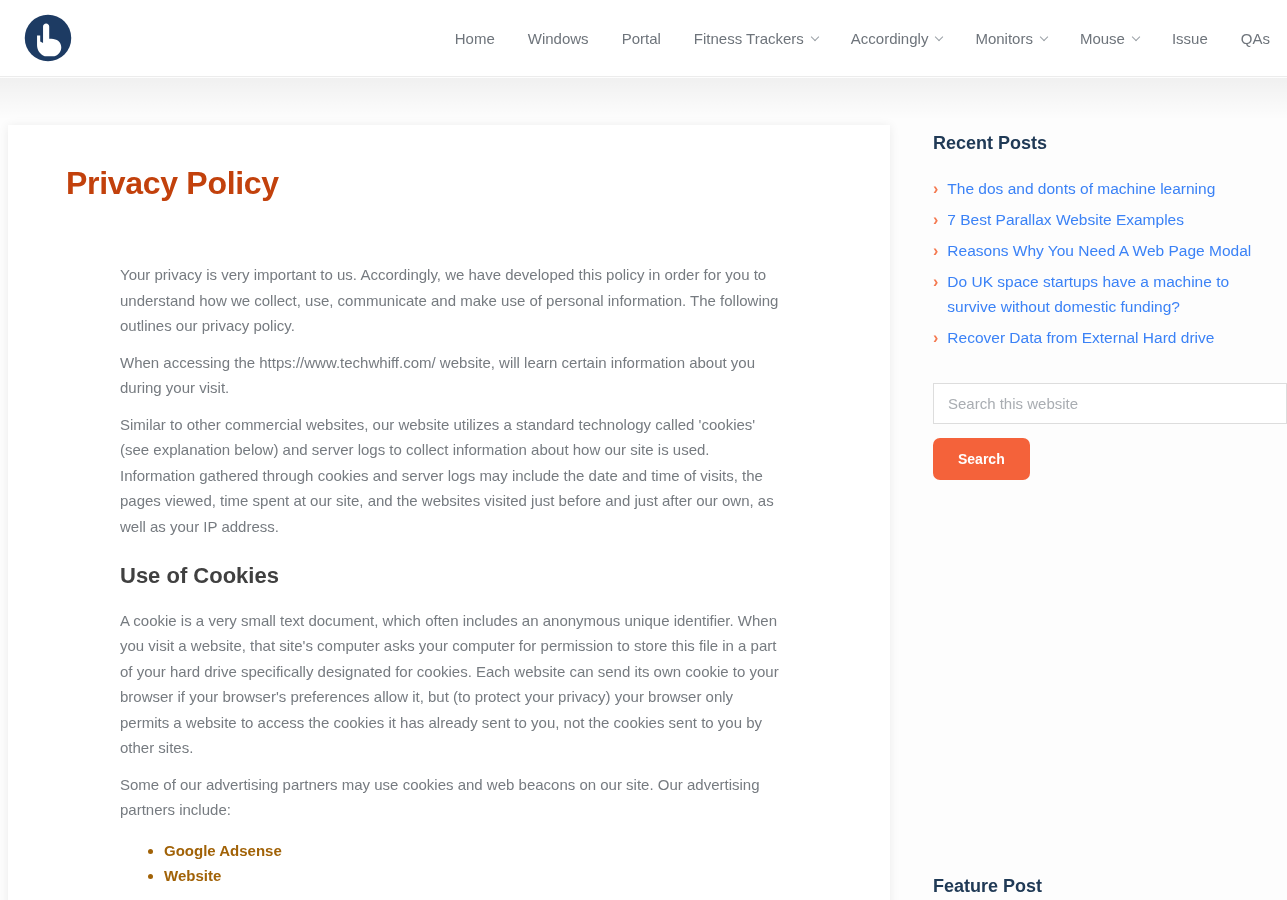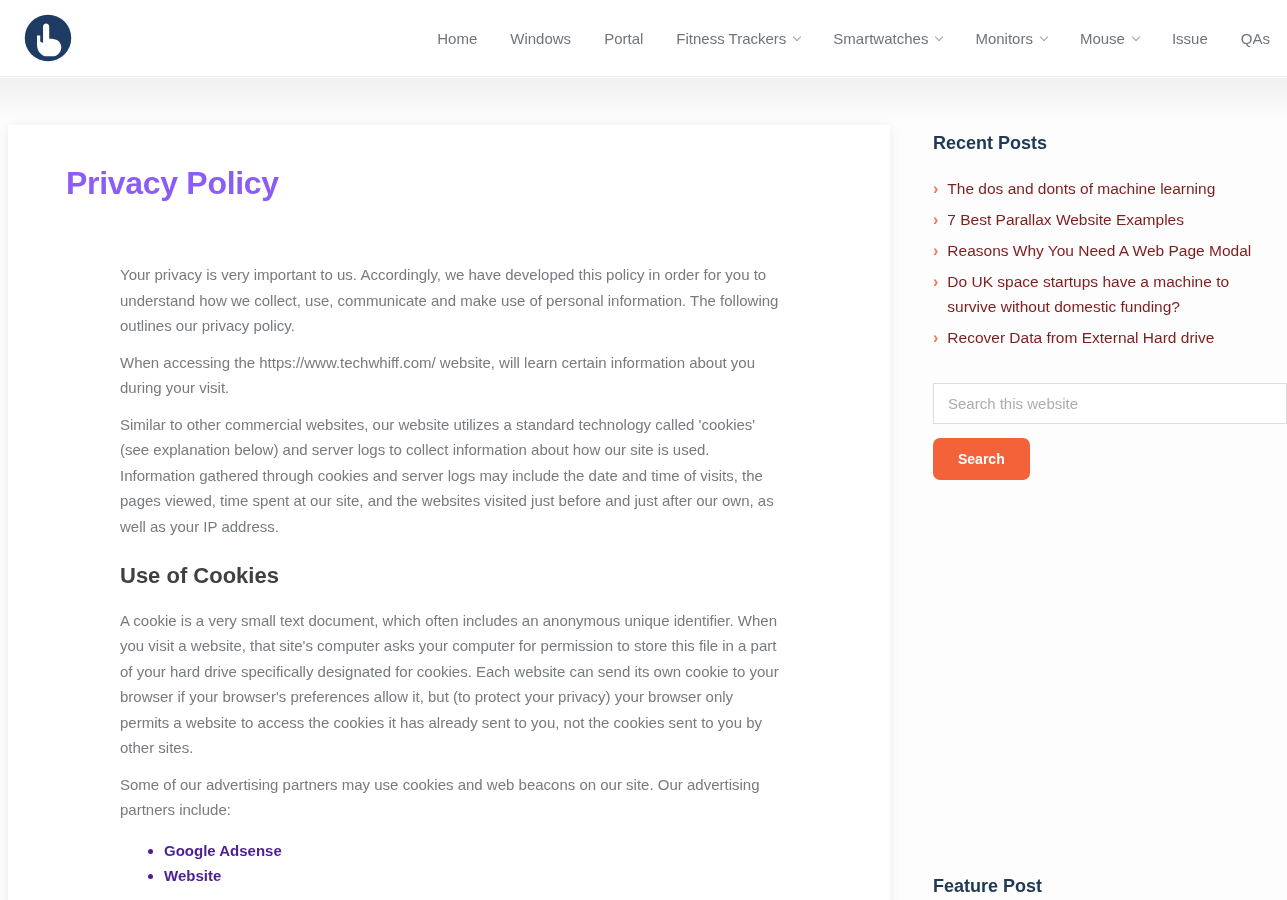--- a/index.html
+++ b/index.html
@@ -39,48 +39,48 @@
     transform:rotate(45deg); margin-left:8px; margin-top:-4px;
   }
 
   
   .content-card {
     position:absolute; left:8px; top:125px; width:882px; height:800px;
     background:#ffffff; box-shadow:0 1px 10px rgba(0,0,0,0.08);
   }
   .page-title {
     margin:40px 0 0 58px; font-size:32px; font-weight:600;
-    color:#8b5cf6; letter-spacing:-0.3px;
+    color:#c2410c; letter-spacing:-0.3px;
   }
   .article-body {
     margin:60px 100px 0 112px; width:660px;
     color:#767b80; font-size:15px; line-height:25.5px;
   }
   .article-body p { margin-bottom:11px; }
   .section-heading {
     font-size:22px; font-weight:700; color:#404040;
     margin:24px 0 19px 0;
   }
   .partner-list { margin:15px 0 0 44px; }
   .partner-list li {
-    font-weight:700; color:#4c1d95; line-height:25px; font-size:15px;
+    font-weight:700; color:#a16207; line-height:25px; font-size:15px;
   }
 
   
   .sidebar { position:absolute; left:933px; top:125px; width:354px; height:775px; }
   .sidebar-heading { font-size:18px; font-weight:700; color:#203a56; }
   .recent-posts-heading { margin:8px 0 22px 0; }
   .post-list { list-style:none; }
   .post-item { display:flex; align-items:flex-start; margin-bottom:6px; }
   .post-chevron {
     color:#f47950; font-size:16px; font-weight:700;
     line-height:25px; margin-right:9px; flex:0 0 auto;
   }
   .post-link {
-    color:#7f1d1d; font-size:15.5px; line-height:25px;
+    color:#3b82f6; font-size:15.5px; line-height:25px;
     text-decoration:none; cursor:pointer; max-width:322px; display:inline-block;
   }
 
   .search-form { margin-top:33px; }
   .search-input {
     width:354px; height:41px; border:1px solid #dddddd; background:#ffffff;
     padding:0 14px; font-size:15px; color:#555;
     font-family:"Liberation Sans", sans-serif; outline:none;
   }
   .search-input::placeholder { color:#a9adb2; }
@@ -116,21 +116,21 @@
           <span>Windows</span>
         </a>
       <a class="nav-link">
           <span>Portal</span>
         </a>
       <a class="nav-link">
           <span>Fitness Trackers</span>
           <span class="caret"></span>
         </a>
       <a class="nav-link">
-          <span>Smartwatches</span>
+          <span>Accordingly</span>
           <span class="caret"></span>
         </a>
       <a class="nav-link">
           <span>Monitors</span>
           <span class="caret"></span>
         </a>
       <a class="nav-link">
           <span>Mouse</span>
           <span class="caret"></span>
         </a>

